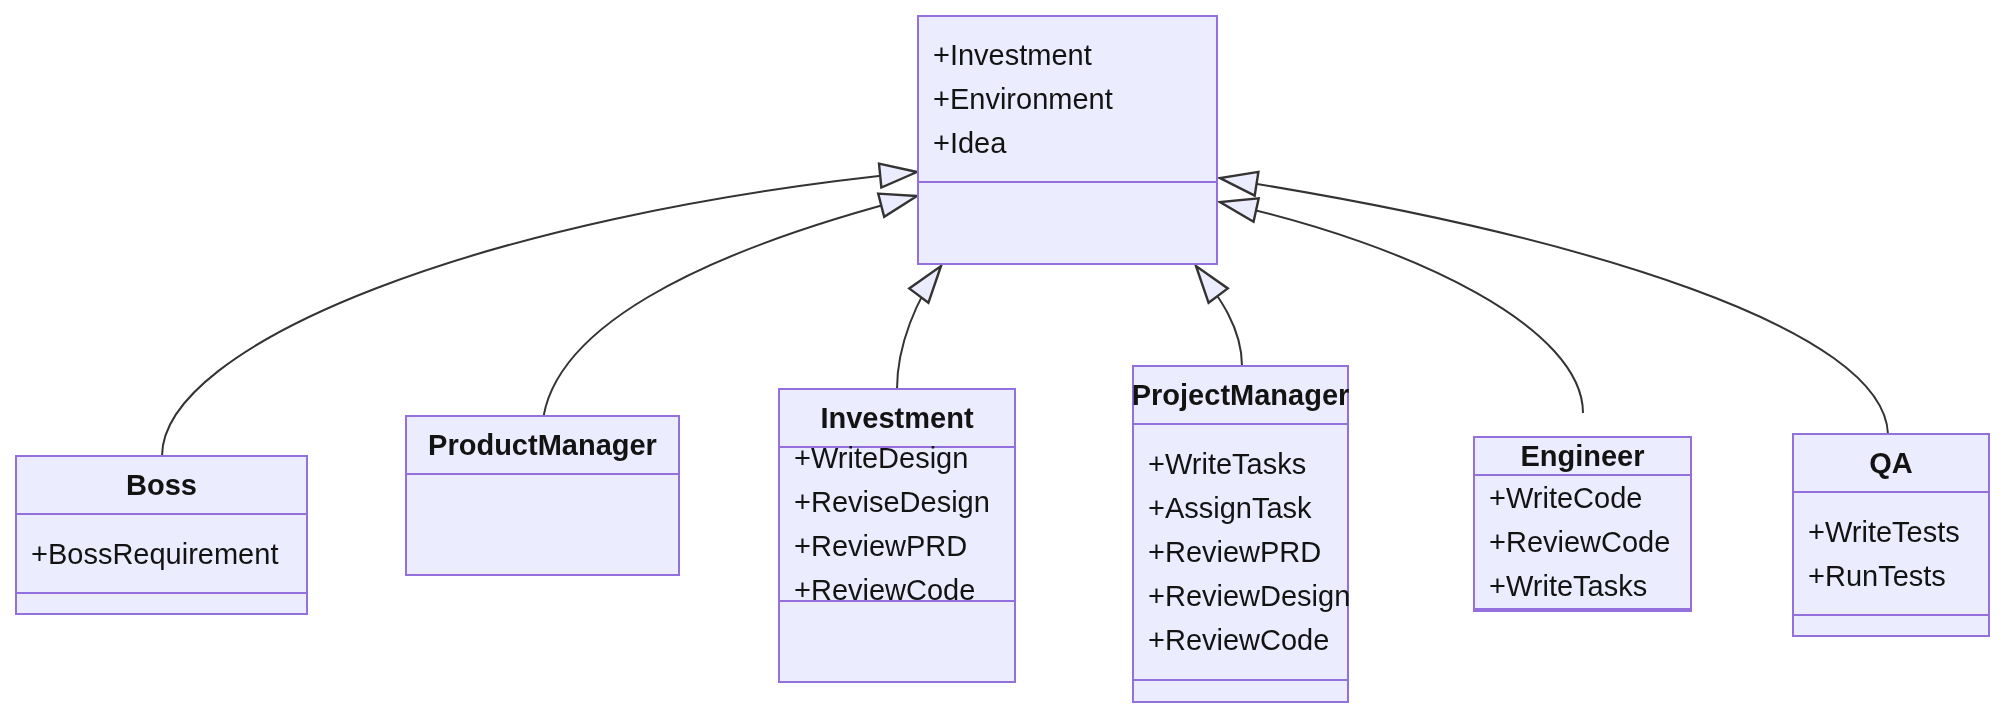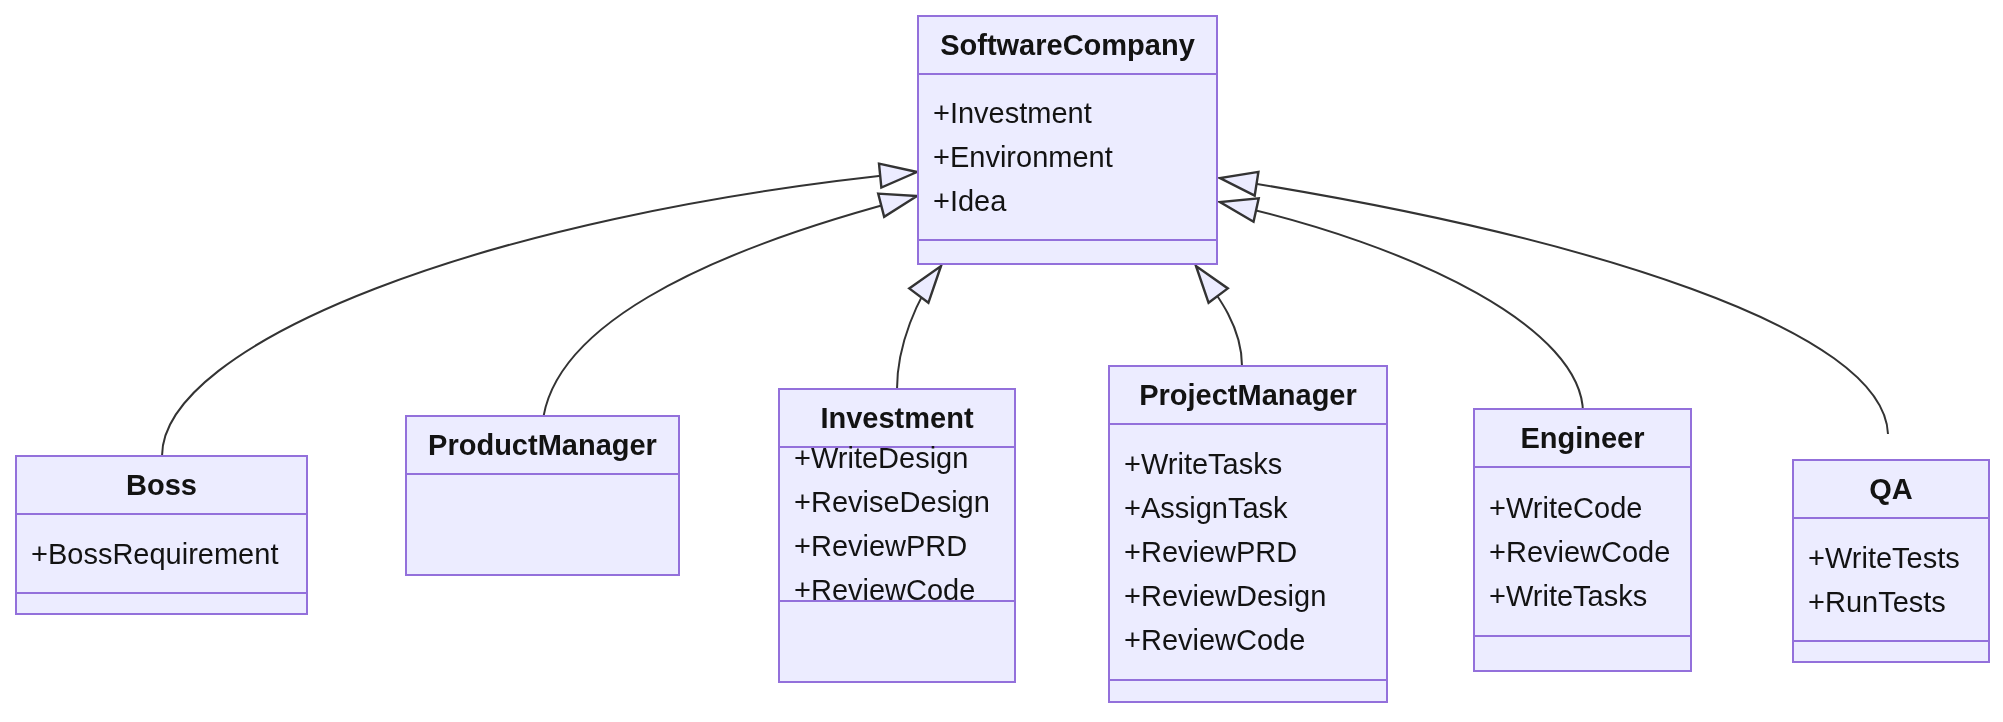--- a/index.html
+++ b/index.html
@@ -54,21 +54,20 @@
     <path d="M162 456 C162 345 480 215 917 172" marker-end="url(#tri)"></path>
     <path d="M542 434 C542 330 700 252 917 196" marker-end="url(#tri)"></path>
     <path d="M897 389 C897 345 917 298 941 266" marker-end="url(#tri)"></path>
     <path d="M1242 366 C1242 328 1220 298 1196 266" marker-end="url(#tri)"></path>
     <path d="M1583 413 C1583 330 1420 246 1220 202" marker-end="url(#tri)"></path>
     <path d="M1888 434 C1884 330 1590 236 1220 178" marker-end="url(#tri)"></path>
   </g>
 </svg>
 
 <div class="uml-class" style="left:917px;top:15px;width:301px;height:250px">
-  <div class="uml-title">SoftwareCompany</div>
   <div class="uml-attrs" style="height:166px">
     <div class="uml-row">+Investment</div>
     <div class="uml-row">+Environment</div>
     <div class="uml-row">+Idea</div>
   </div>
   <div class="uml-footer"></div>
 </div>
 
 <div class="uml-class" style="left:15px;top:455px;width:293px;height:160px">
   <div class="uml-title">Boss</div>
@@ -87,42 +86,42 @@
   <div class="uml-title">Investment</div>
   <div class="uml-attrs" style="height:154px">
     <div class="uml-row">+WriteDesign</div>
     <div class="uml-row">+ReviseDesign</div>
     <div class="uml-row">+ReviewPRD</div>
     <div class="uml-row">+ReviewCode</div>
   </div>
   <div class="uml-footer"></div>
 </div>
 
-<div class="uml-class" style="left:1108px;top:365px;width:280px;height:338px">
+<div class="uml-class" style="left:1132px;top:365px;width:217px;height:338px">
   <div class="uml-title">ProjectManager</div>
   <div class="uml-attrs" style="height:256px">
     <div class="uml-row">+WriteTasks</div>
     <div class="uml-row">+AssignTask</div>
     <div class="uml-row">+ReviewPRD</div>
     <div class="uml-row">+ReviewDesign</div>
     <div class="uml-row">+ReviewCode</div>
   </div>
   <div class="uml-footer"></div>
 </div>
 
-<div class="uml-class" style="left:1473px;top:408px;width:219px;height:264px">
+<div class="uml-class" style="left:1473px;top:436px;width:219px;height:176px">
   <div class="uml-title">Engineer</div>
   <div class="uml-attrs" style="height:169px">
     <div class="uml-row">+WriteCode</div>
     <div class="uml-row">+ReviewCode</div>
     <div class="uml-row">+WriteTasks</div>
   </div>
   <div class="uml-footer"></div>
 </div>
 
-<div class="uml-class" style="left:1792px;top:459px;width:198px;height:204px">
+<div class="uml-class" style="left:1792px;top:433px;width:198px;height:204px">
   <div class="uml-title">QA</div>
   <div class="uml-attrs" style="height:123px">
     <div class="uml-row">+WriteTests</div>
     <div class="uml-row">+RunTests</div>
   </div>
   <div class="uml-footer"></div>
 </div>
 
 </body></html>

